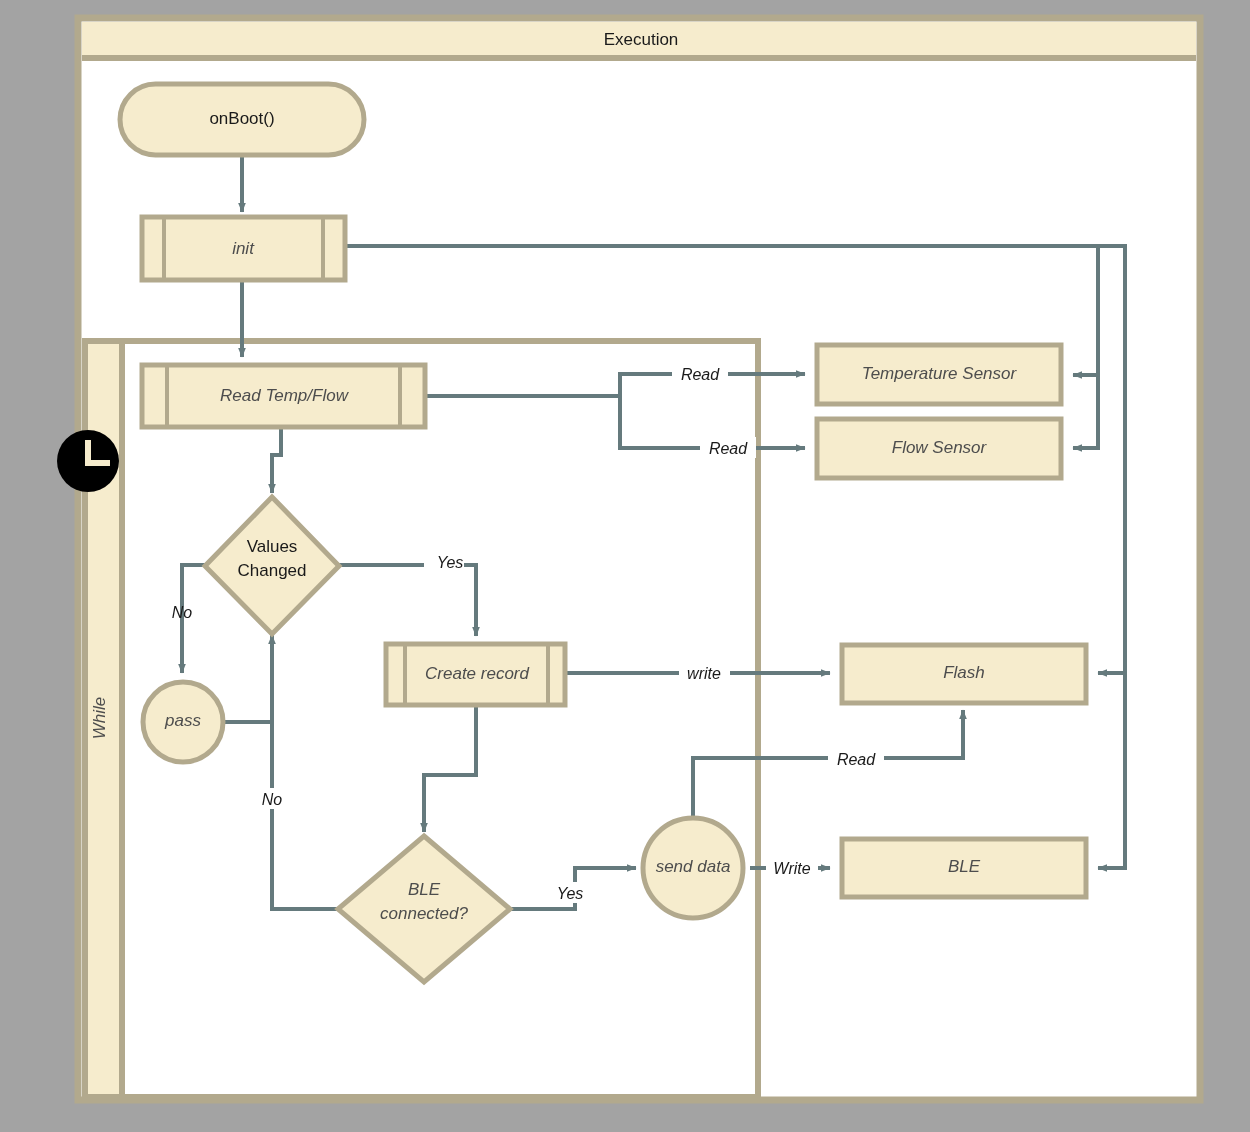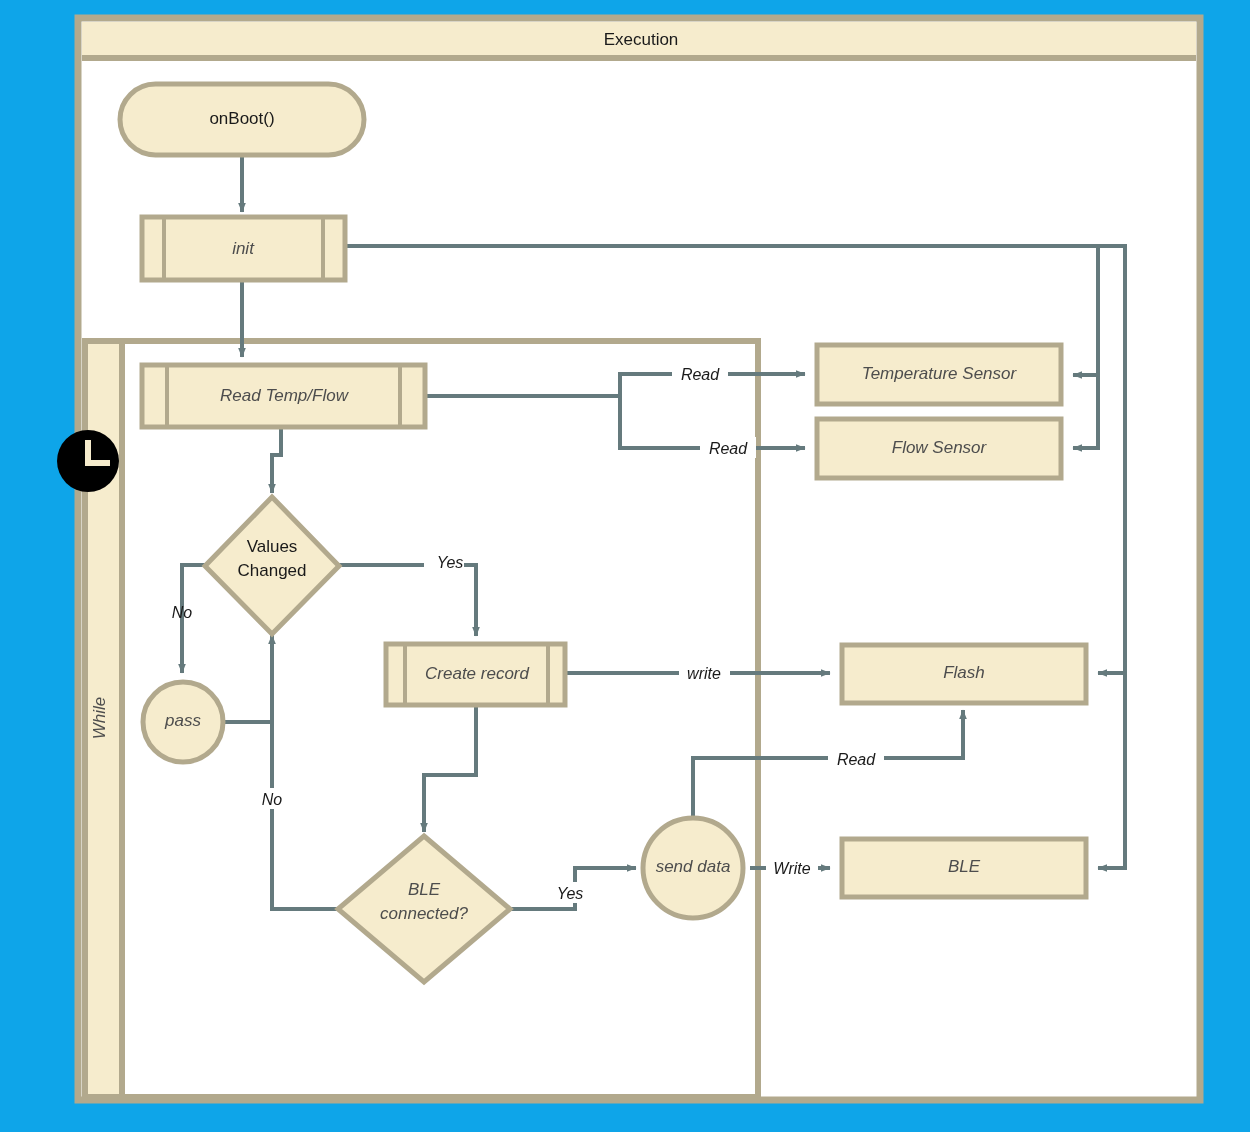--- a/index.html
+++ b/index.html
@@ -1,17 +1,17 @@
 <!DOCTYPE html>
 <html><head>
 <meta charset="utf-8">
 <style>
   html,body{margin:0;padding:0;background:#ffffff;}
   body{width:1250px;height:1132px;font-family:"Liberation Sans",sans-serif;}
-  #stage{position:relative;width:1250px;height:1132px;overflow:hidden;background:#0ea5e9;}
+  #stage{position:relative;width:1250px;height:1132px;overflow:hidden;background:#a3a3a3;}
   svg{display:block;}
   .lbl{font-family:"Liberation Sans",sans-serif;}
 </style>
 </head>
 <body>
 
 <div id="stage">
 <svg width="1250" height="1132" viewBox="0 0 1250 1132" xmlns="http://www.w3.org/2000/svg">
 
   <defs>

